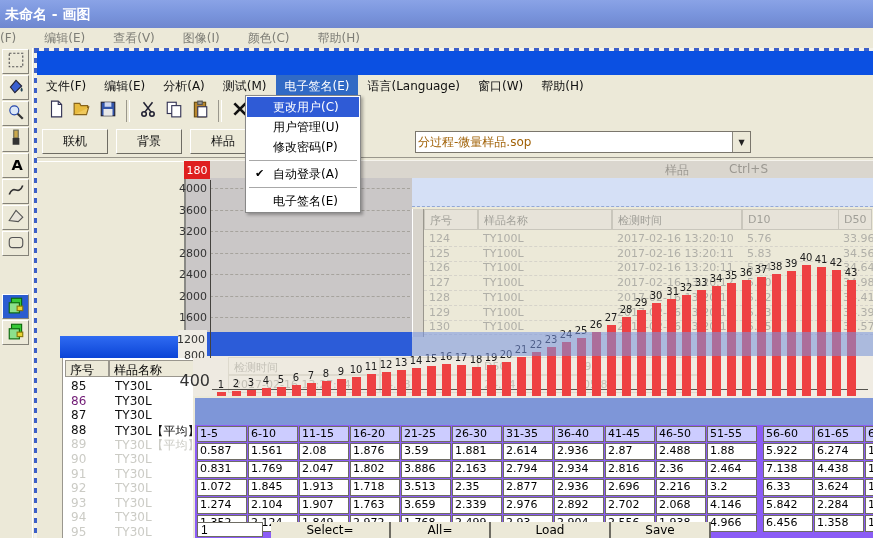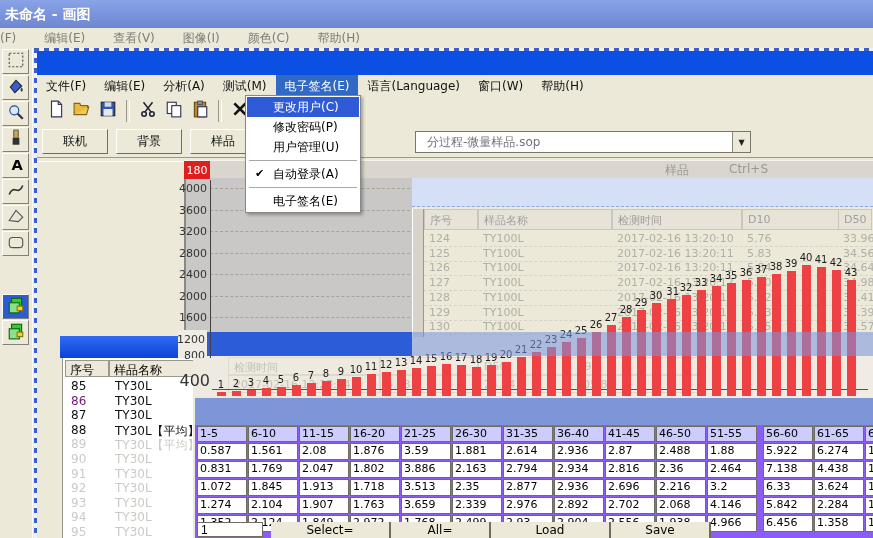--- a/index.html
+++ b/index.html
@@ -35,21 +35,21 @@
   #app-toolbar{position:absolute;left:37px;top:97px;width:836px;height:28px;background:#ece9d8;
     display:flex;align-items:center;z-index:1;}
   .tbtn{width:24px;height:24px;display:flex;align-items:center;justify-content:center;margin:0 1px;}
   .tsep{width:2px;height:22px;margin:0 5px;border-left:1px solid #9a978c;border-right:1px solid #fff;}
   #mode-row{position:absolute;left:37px;top:125px;width:836px;height:33px;background:#ece9d8;z-index:1;}
   .modebtn{position:absolute;top:4px;height:25px;width:66px;background:#ece9d8;font-size:12px;color:#111;
     border-top:1px solid #fff;border-left:1px solid #fff;border-right:1px solid #6e6c63;border-bottom:1px solid #6e6c63;
     display:flex;align-items:center;justify-content:center;box-sizing:border-box;}
   #sop-combo{position:absolute;left:378px;top:6px;width:336px;height:22px;background:#fff;
     border:1px solid #7a766c;box-sizing:border-box;display:flex;}
-  #sop-combo .val{flex:1;font-size:12px;line-height:20px;padding-left:11px;color:#737373;overflow:hidden;white-space:nowrap;}
+  #sop-combo .val{flex:1;font-size:12px;line-height:20px;padding-left:2px;color:#a16207;overflow:hidden;white-space:nowrap;}
   #combo-arrow{width:17px;background:#ece9d8;border-left:1px solid #8a877d;display:flex;align-items:center;justify-content:center;font-size:8px;color:#222;}
   #mode-sep{position:absolute;left:37px;top:157px;width:836px;height:3px;border-top:1px solid #9a978c;border-bottom:1px solid #fff;z-index:1;}
   
   #cmd-bar{position:absolute;left:184px;top:160px;width:689px;height:18px;background:#dad6ce;z-index:2;
     border-top:1px solid #f5f3ec;border-bottom:1px solid #b3afa4;font-size:12px;color:#9b9891;}
   #cmd-bar .lbl{position:absolute;left:481px;top:1px;}
   #cmd-bar .sc{position:absolute;left:545px;top:1px;}
   #red-corner{position:absolute;left:184px;top:161px;width:26px;height:18px;background:#df1f1f;color:#fff;
     font-size:11px;display:flex;align-items:center;justify-content:center;z-index:3;}
   #chart-gray{position:absolute;left:184px;top:178px;width:228px;height:154px;background:#cac7c7;z-index:2;
@@ -583,22 +583,22 @@
       <input id="count-input" value="1" style="">
     <div class="fbtn" style="width: 120px; margin-left: 8px;">Select=</div>
         <div class="fbtn" style="width: 100px;">All=</div>
         <div class="fbtn" style="width: 120px;">Load</div>
         <div class="fbtn" style="width: 100px;">Save</div>
       </div>
   </div>
 
   <div id="dropdown">
       <div class="ditem sel">更改用户(C)</div>
+      <div class="ditem">用户管理(U)</div>
       <div class="ditem">修改密码(P)</div>
-      <div class="ditem">用户管理(U)</div>
       <div class="dsep"></div>
       <div class="ditem">自动登录(A)<span class="chk">✔</span></div>
       <div class="dsep"></div>
       <div class="ditem">电子签名(E)</div>
     </div>
 <div class="gridline" style="top: 188px; width: 200px;"></div>
     <div class="gridline" style="top: 209.5px; width: 200px;"></div>
     <div class="gridline" style="top: 231px; width: 200px;"></div>
     <div class="gridline" style="top: 252.5px; width: 200px;"></div>
     <div class="gridline" style="top: 274px; width: 200px;"></div>

